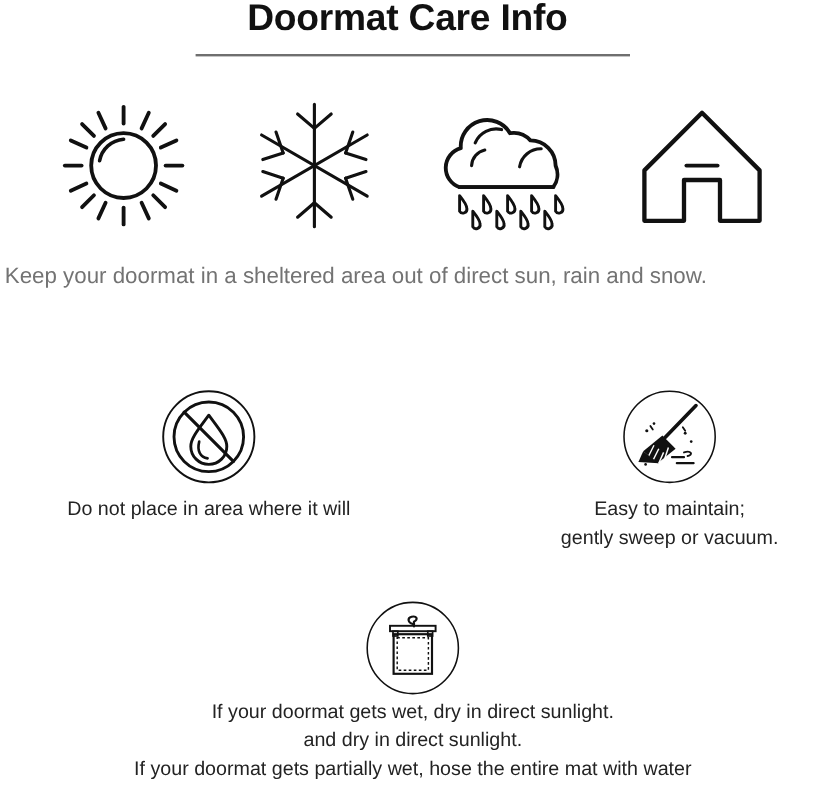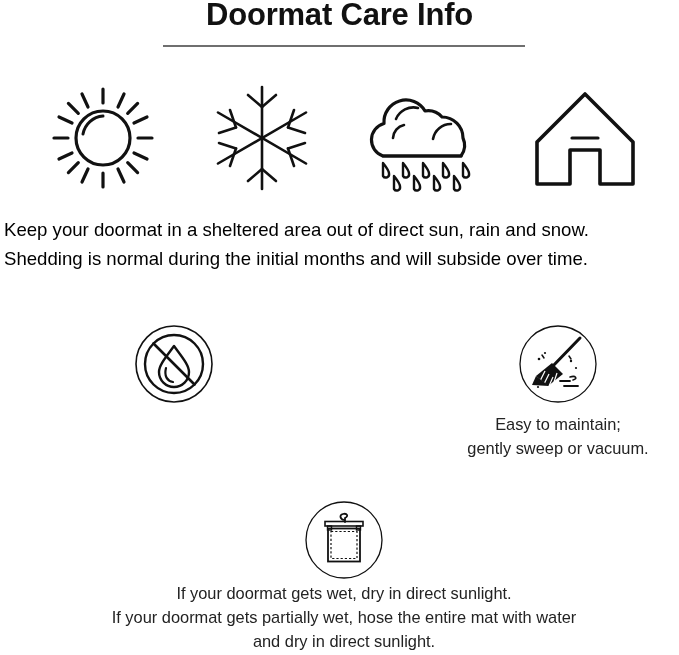--- a/index.html
+++ b/index.html
@@ -65,21 +65,21 @@
   .cell-4 { left: 500px; }
 
   
   .intro {
     position: absolute;
     left: 4px;
     top: 215px;
     width: 676px;
     font-size: 18.6px;
     line-height: 29px;
-    color: #000000;
+    color: #737373;
     white-space: nowrap;
   }
   .intro span { display: block; }
 
   
   .mid-left-icon {
     position: absolute;
     left: 134px;
     top: 324px;
   }
@@ -220,33 +220,33 @@
   <div class="icon-cell cell-4">
     <svg width="112" height="124" viewBox="0 0 112 124" aria-hidden="true">
       <path class="ln" stroke-width="3.6" stroke-linejoin="round" d="M8 70 L56 22 L104 70 L104 112 L71 112 L71 78 L41 78 L41 112 L8 112 Z"></path>
       <line class="ln" stroke-width="3.2" x1="43" y1="66" x2="69" y2="66"></line>
     </svg>
   </div>
 </div>
 
 <div class="intro">
   <span>Keep your doormat in a sheltered area out of direct sun, rain and snow.</span>
-  <span>Shedding is normal during the initial months and will subside over time.</span>
 </div>
 
 <div class="mid-left-icon">
   <svg width="80" height="80" viewBox="0 0 80 80" aria-hidden="true">
     <circle class="ln" cx="40" cy="40" r="38" stroke-width="1.6"></circle>
     <circle class="ln" cx="40" cy="40" r="29" stroke-width="2.4"></circle>
     <path class="ln" stroke-width="2.4" stroke-linejoin="round" d="M40 22 C48 33 55 41 55 48 A15 15 0 0 1 25 48 C25 41 32 33 40 22 Z"></path>
     <path class="ln" stroke-width="2.2" d="M32 44 C30 52 33 57 39 58"></path>
     <line class="ln" stroke-width="2.6" x1="19.5" y1="19.5" x2="60.5" y2="60.5"></line>
   </svg>
 </div>
 <div class="cap cap-left">
+  <span>Do not place in area where it will</span>
 </div>
 
 <div class="mid-right-icon">
   <svg width="80" height="80" viewBox="0 0 80 80" aria-hidden="true">
     <circle class="ln" cx="40" cy="40" r="38" stroke-width="1.3"></circle>
 
     <line class="ln" stroke-width="3" x1="62" y1="14" x2="33" y2="44"></line>
 
     <path d="M34 39 L45 50 L30 62 L18 52 Z" fill="#111111"></path>
     <g stroke="#ffffff" stroke-width="1.2" fill="none">
@@ -291,15 +291,15 @@
 
     <rect class="ln-sq" x="23.5" y="26" width="4" height="4" stroke-width="1.4"></rect>
     <rect class="ln-sq" x="52.5" y="26" width="4" height="4" stroke-width="1.4"></rect>
 
     <rect class="ln-sq" x="24" y="28.5" width="32" height="33" stroke-width="1.8"></rect>
     <rect class="ln-sq" x="27" y="31.5" width="26" height="27" stroke-width="1.2" stroke-dasharray="2.2 2"></rect>
   </svg>
 </div>
 <div class="cap-bottom">
   <span>If your doormat gets wet, dry in direct sunlight.</span>
+  <span>and dry in direct sunlight.</span>
   <span>If your doormat gets partially wet, hose the entire mat with water</span>
-  <span>and dry in direct sunlight.</span>
 </div>
 
 </body></html>

